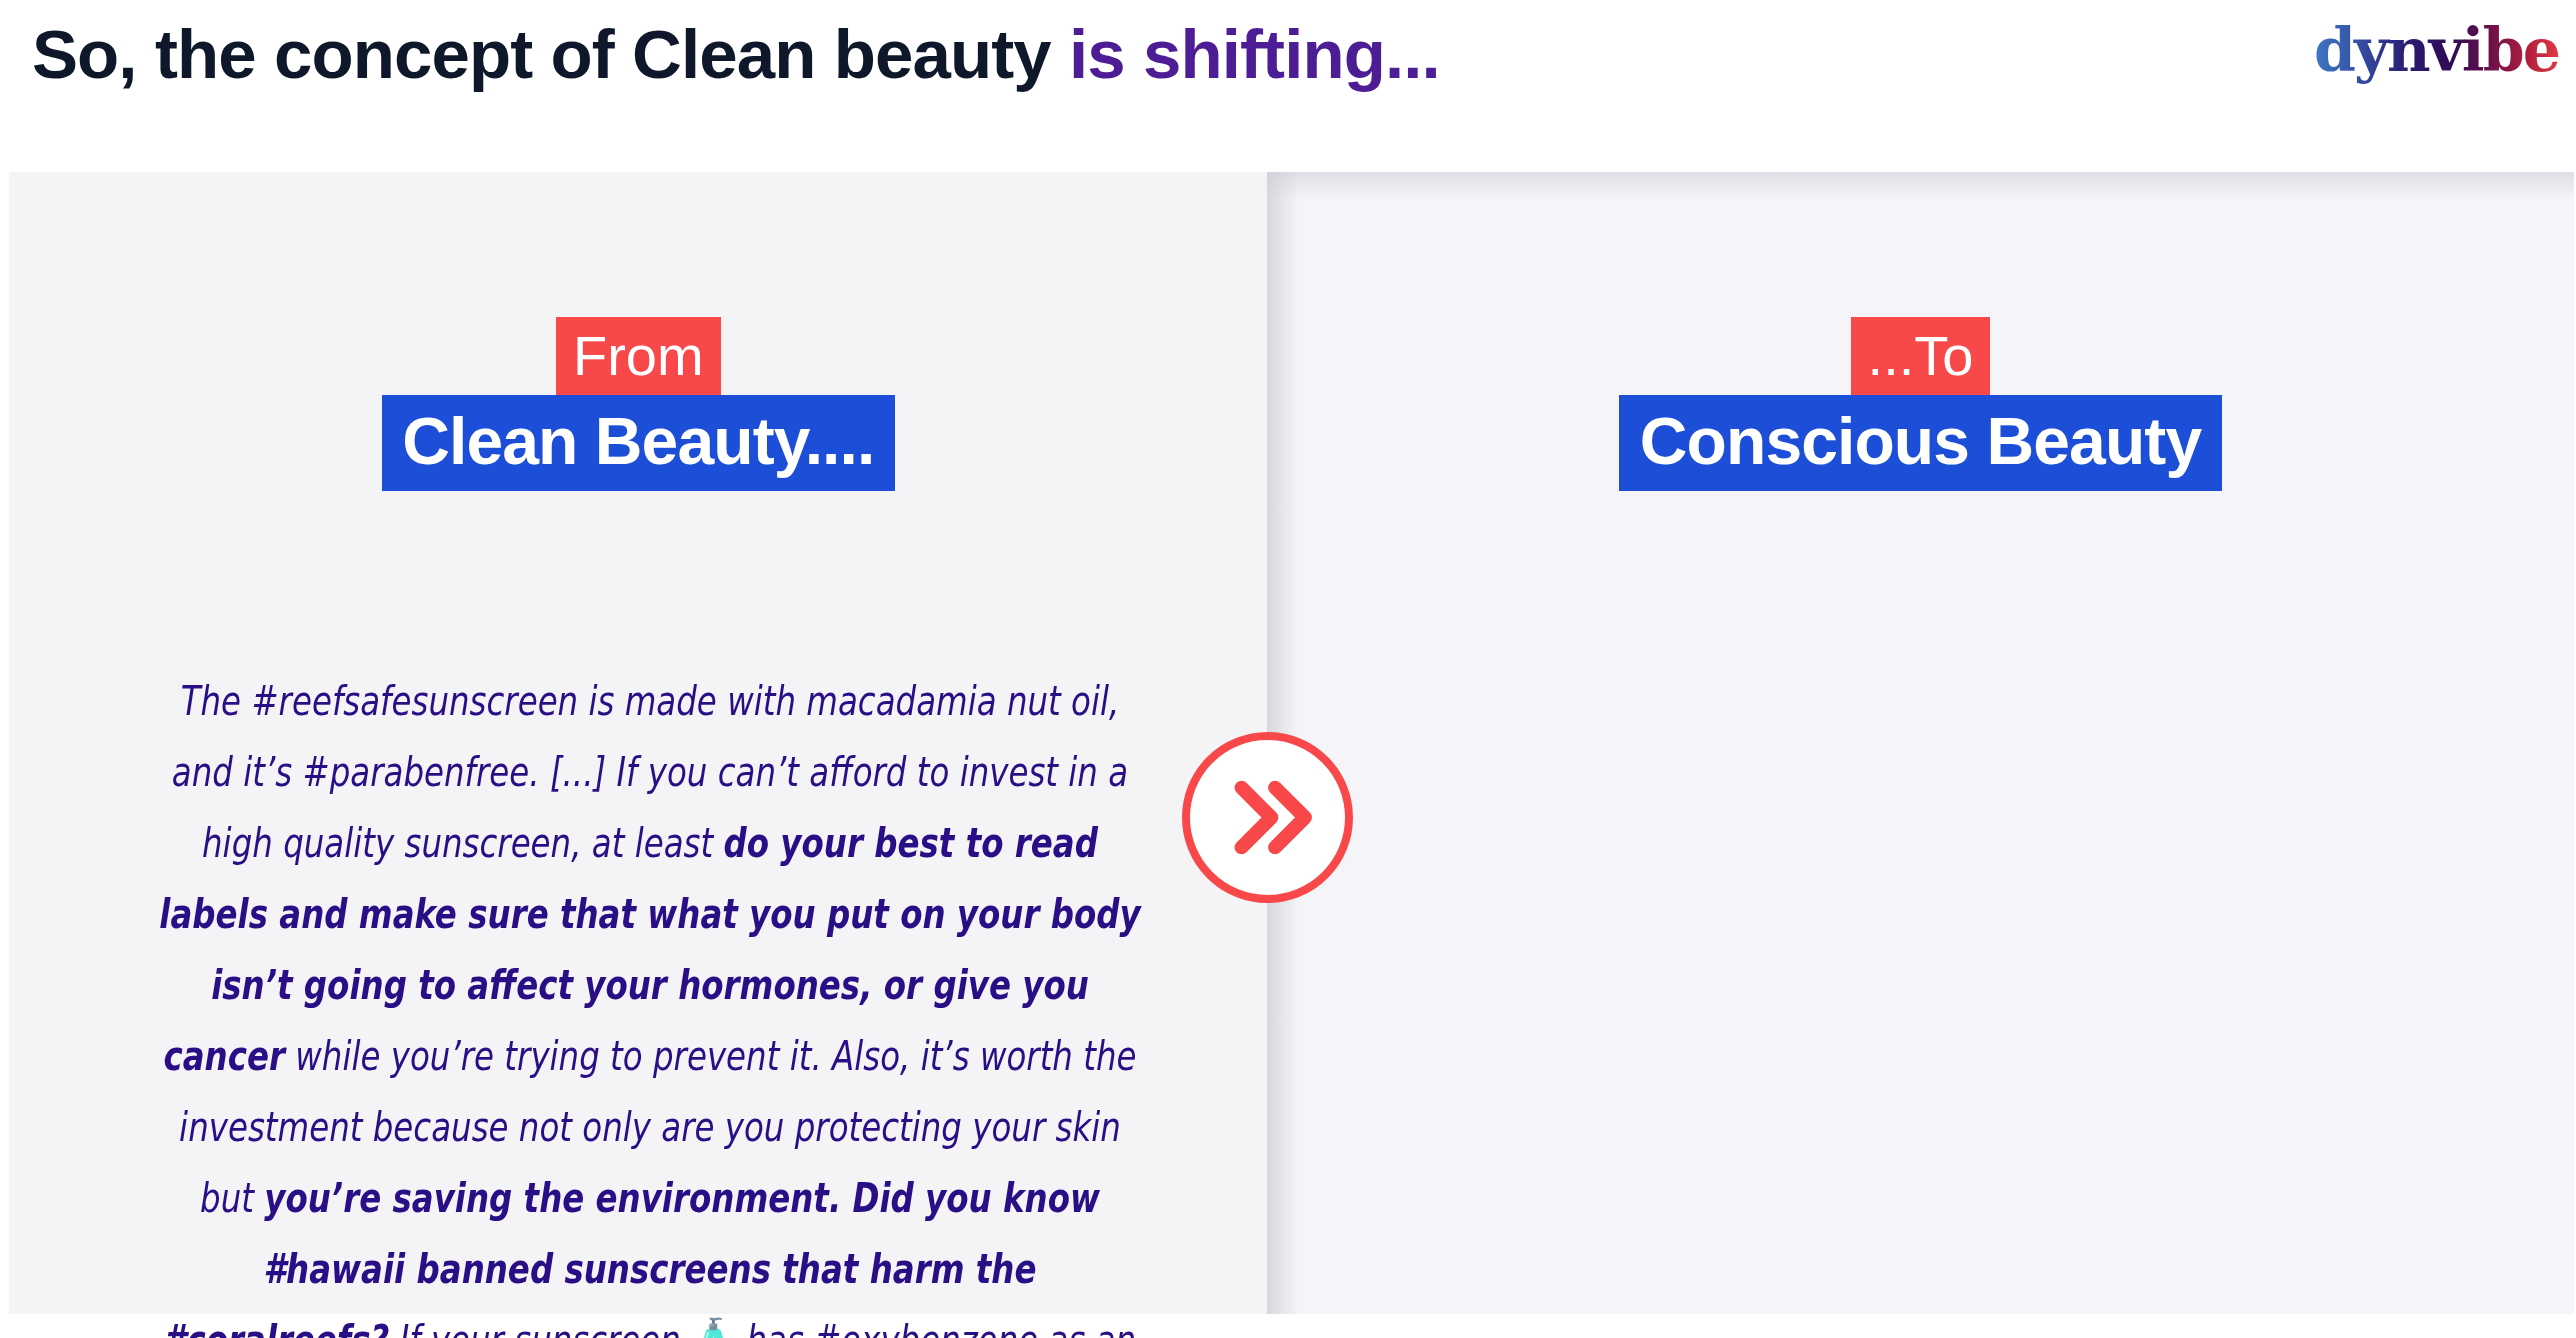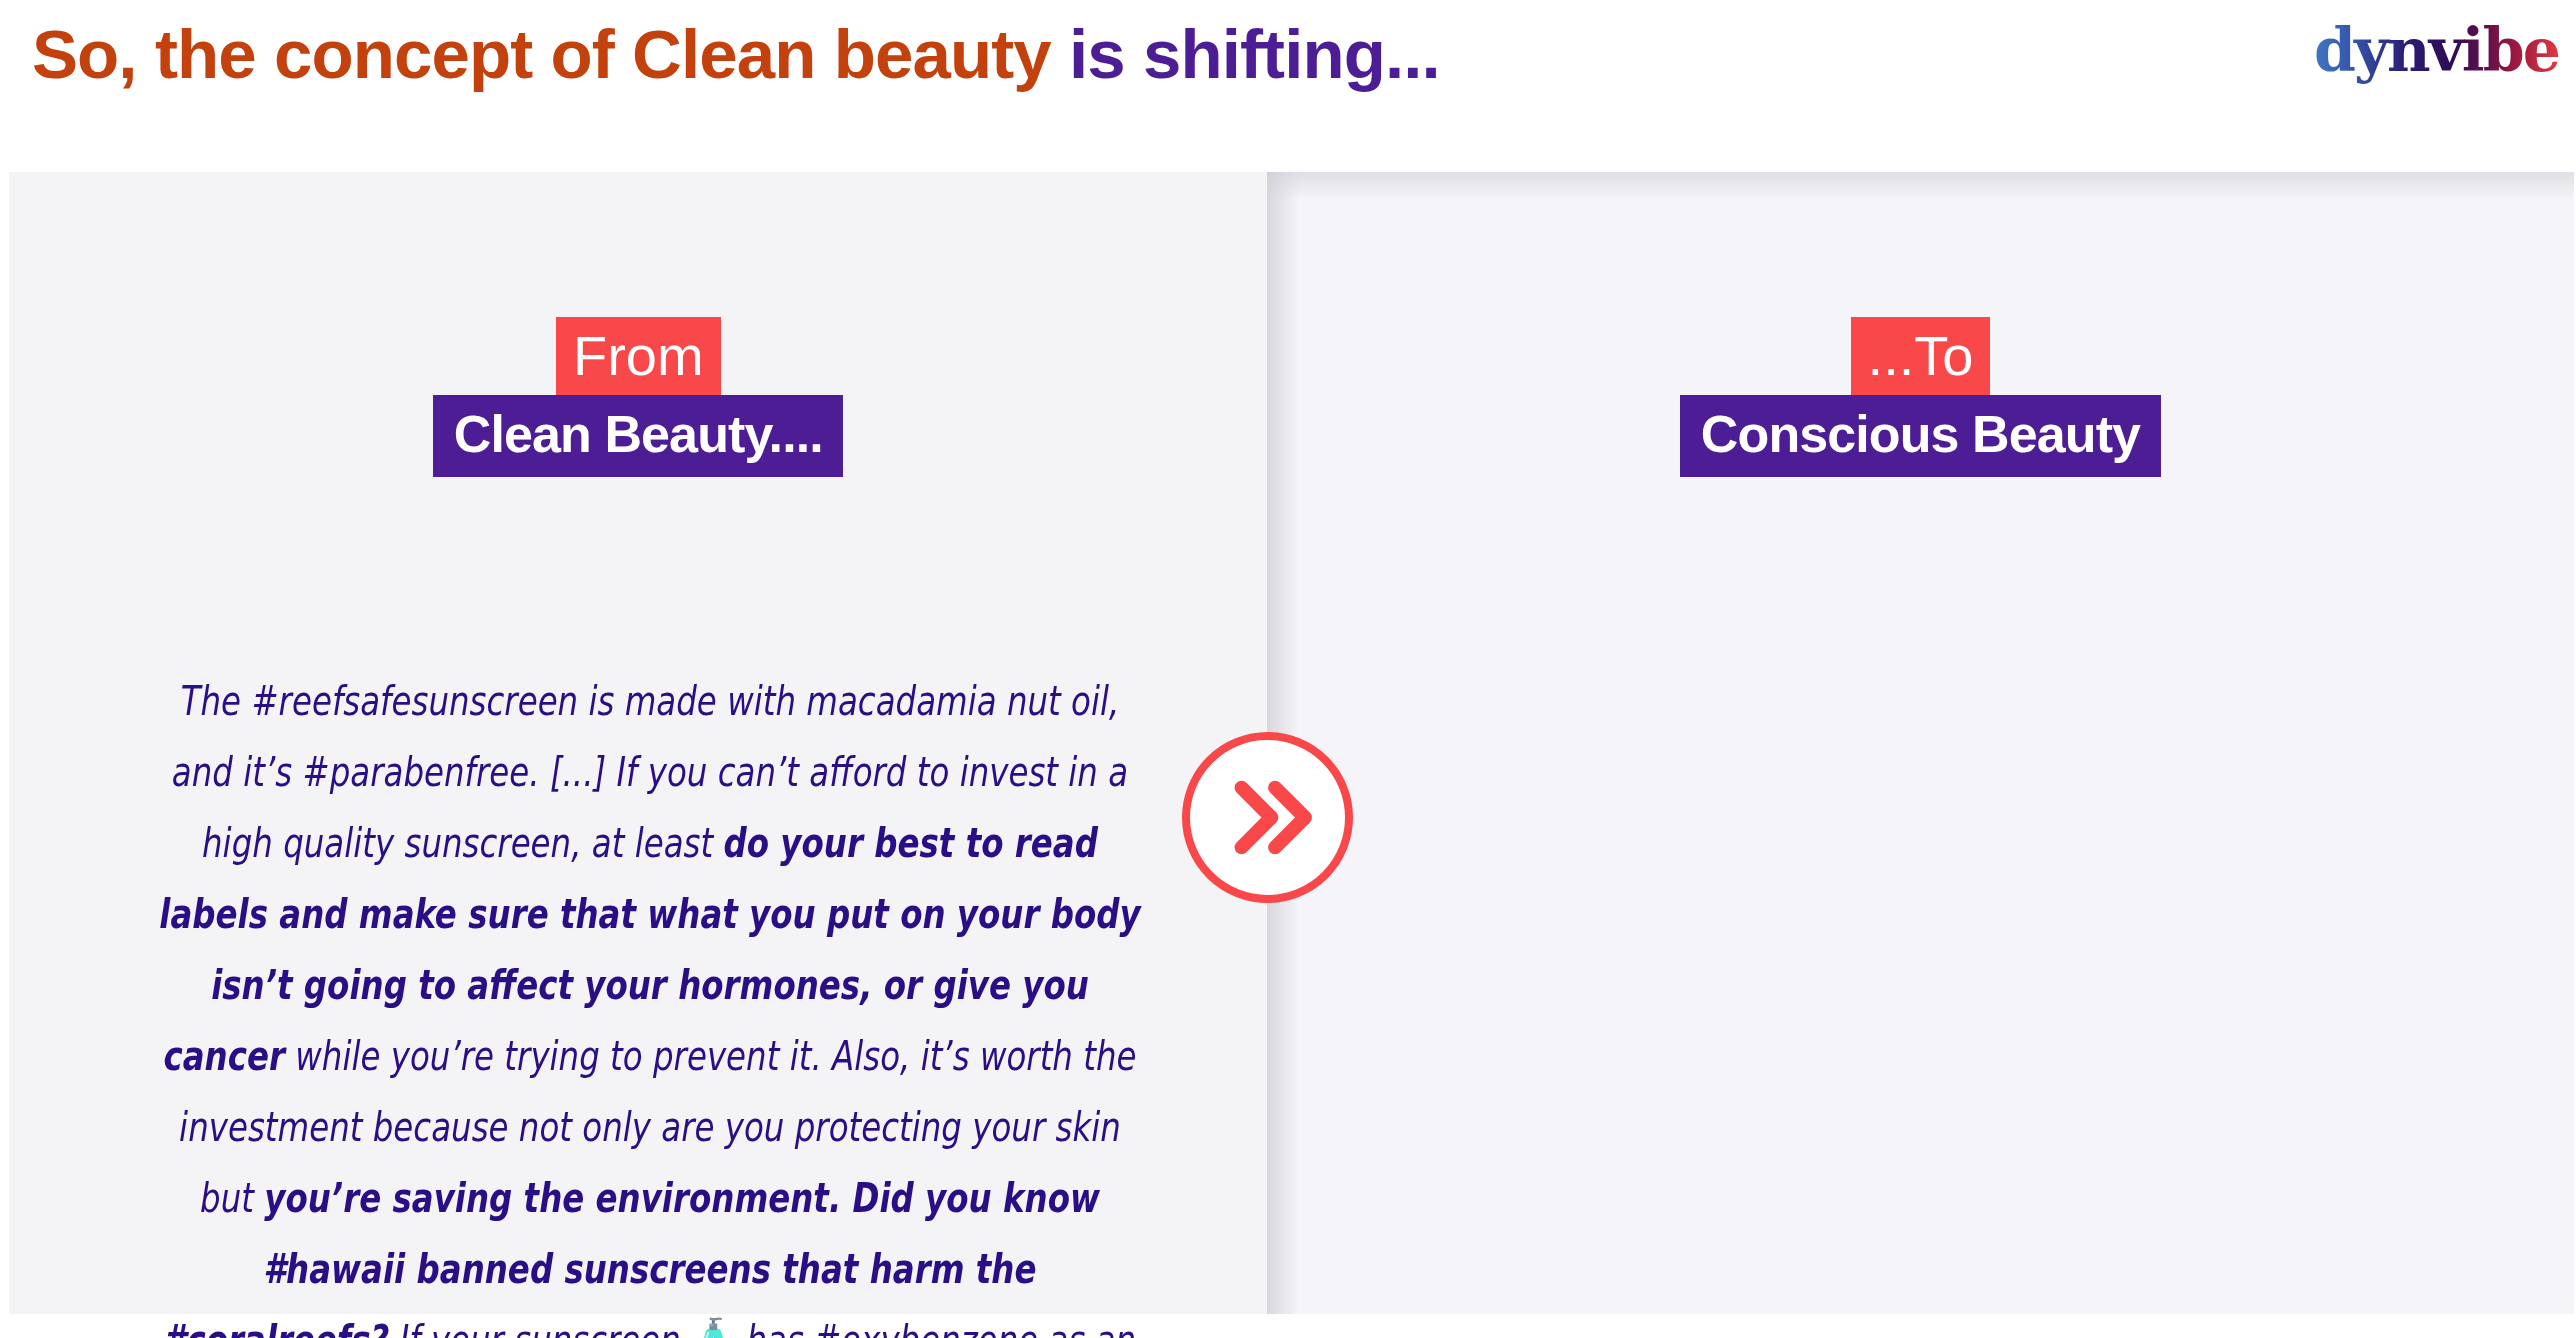--- a/index.html
+++ b/index.html
@@ -18,21 +18,21 @@
     background:#FFFFFF;
   }
   .slide-title {
     position:absolute; left:32px; top:13px;
     font-size:69px;
     font-weight:bold;
     letter-spacing:-0.9px;
     white-space:nowrap;
     line-height:84px;
   }
-  .title-part-a { color:#c2410c; }
+  .title-part-a { color:#0f172a; }
   .title-part-b { color:#4c1d95; }
 
   .logo {
     position:absolute; right:17px; top:15px;
     font-family:"DejaVu Serif", serif;
     font-size:60px;
     font-weight:bold;
     letter-spacing:-1.9px;
     background:linear-gradient(90deg,
       #3E77C4 0%,
@@ -81,23 +81,23 @@
     color:#FFFFFF;
     font-size:56px;
     font-weight:300;
     line-height:1.0;
     padding:11.2px 17px 13px 17px;
     letter-spacing:0px;
     white-space:nowrap;
   }
   .bigline {
     display:inline-block;
-    background:#4c1d95;
+    background:#1d4ed8;
     color:#FFFFFF;
-    font-size:52px;
+    font-size:66px;
     font-weight:bold;
     line-height:1.0;
     padding:13px 20.5px 17px 20.5px;
     letter-spacing:-0.9px;
     white-space:nowrap;
     margin-top:-1.9px;
   }
 
   
   .quote {

